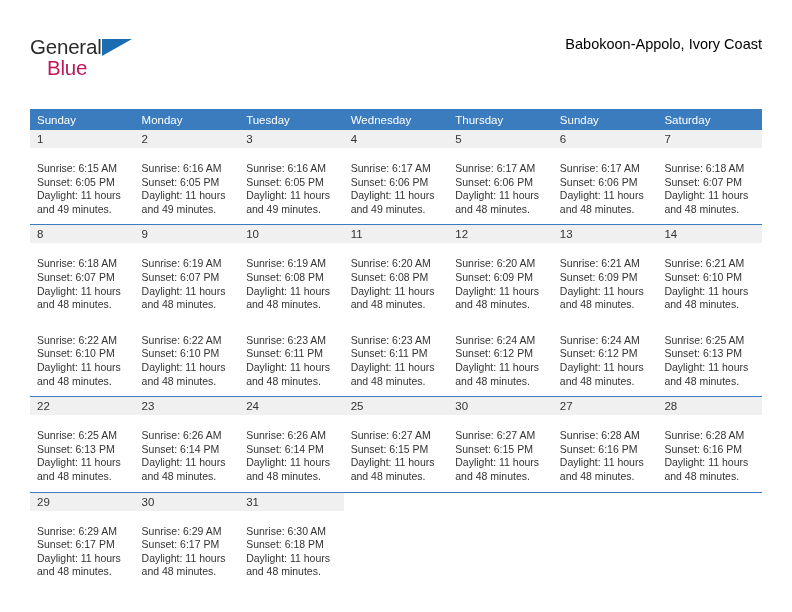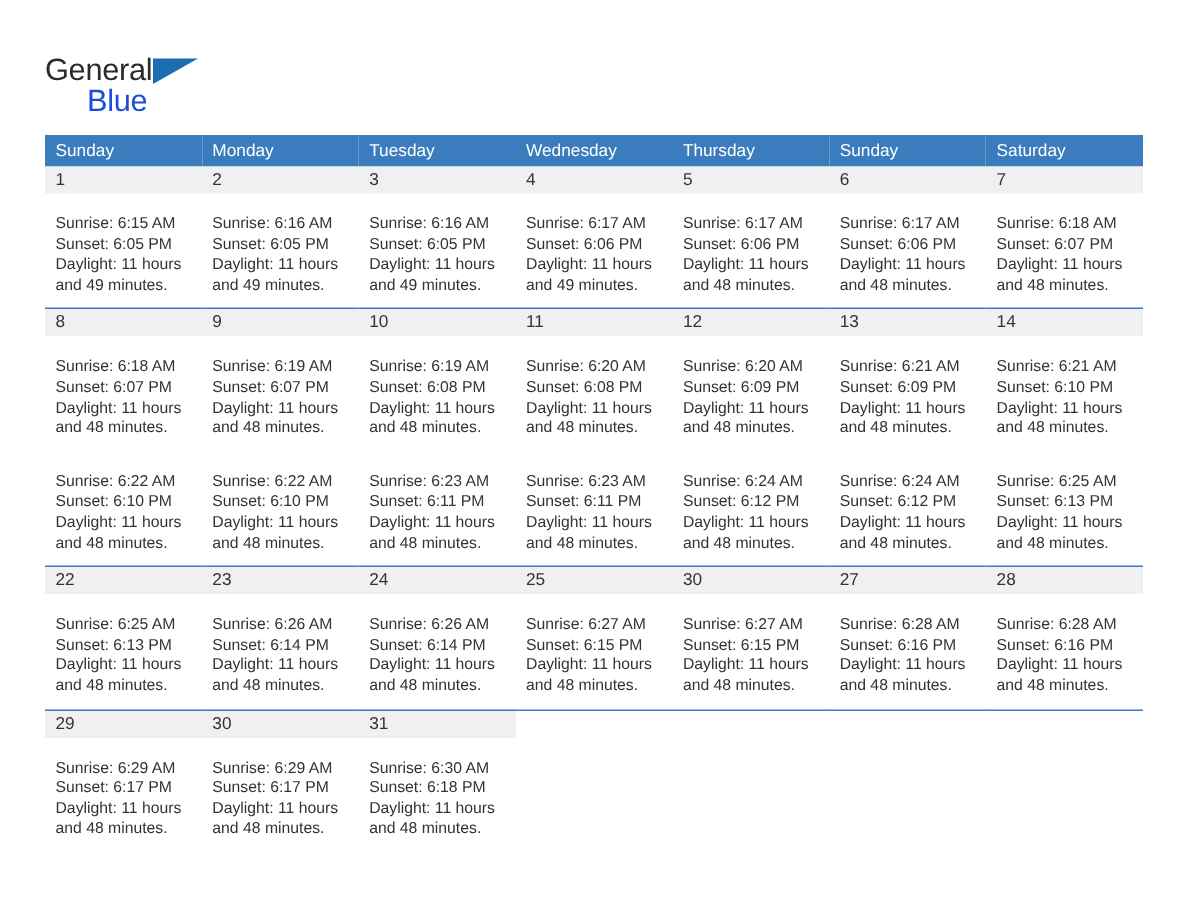--- a/index.html
+++ b/index.html
@@ -36,25 +36,25 @@
   .logo-general {
     font-size: 20.5px;
     color: #2b2b2b;
     letter-spacing: -0.2px;
     line-height: 22px;
     display: block;
     font-weight: 400;
   }
   .logo-blue {
     font-size: 20.5px;
-    color: #1d4ed8;
+    color: #be185d;
     letter-spacing: -0.2px;
     line-height: 20px;
     display: block;
-    margin-left: 28px;
+    margin-left: 17px;
     font-weight: 400;
   }
   .logo-tri {
     position: absolute;
     left: 72px;
     top: 3px;
     width: 0;
     height: 0;
     border-left: 30px solid #1b6cb0;
     border-bottom: 17px solid transparent;
@@ -79,21 +79,21 @@
     color: #000000;
     line-height: 20px;
     margin-top: 6px;
     white-space: nowrap;
   }
 
   
   .calendar {
     position: absolute;
     left: 30px;
-    top: 90px;
+    top: 109px;
     width: 732px;
     border-collapse: collapse;
     table-layout: fixed;
   }
   .calendar col { width: 104.57px; }
 
   .dow-row th {
     background: #3a7cbe;
     color: #ffffff;
     font-size: 11.5px;
@@ -138,20 +138,21 @@
 
   <div class="header">
 
     <div class="logo">
       <span class="logo-general">General</span>
       <span class="logo-tri"></span>
       <span class="logo-blue">Blue</span>
     </div>
 
     <div class="title-block">
+      <div class="cal-subtitle">Babokoon-Appolo, Ivory Coast</div>
     </div>
 
   </div>
 
   <table class="calendar">
     <colgroup>
       <col>
         <col>
         <col>
         <col>

